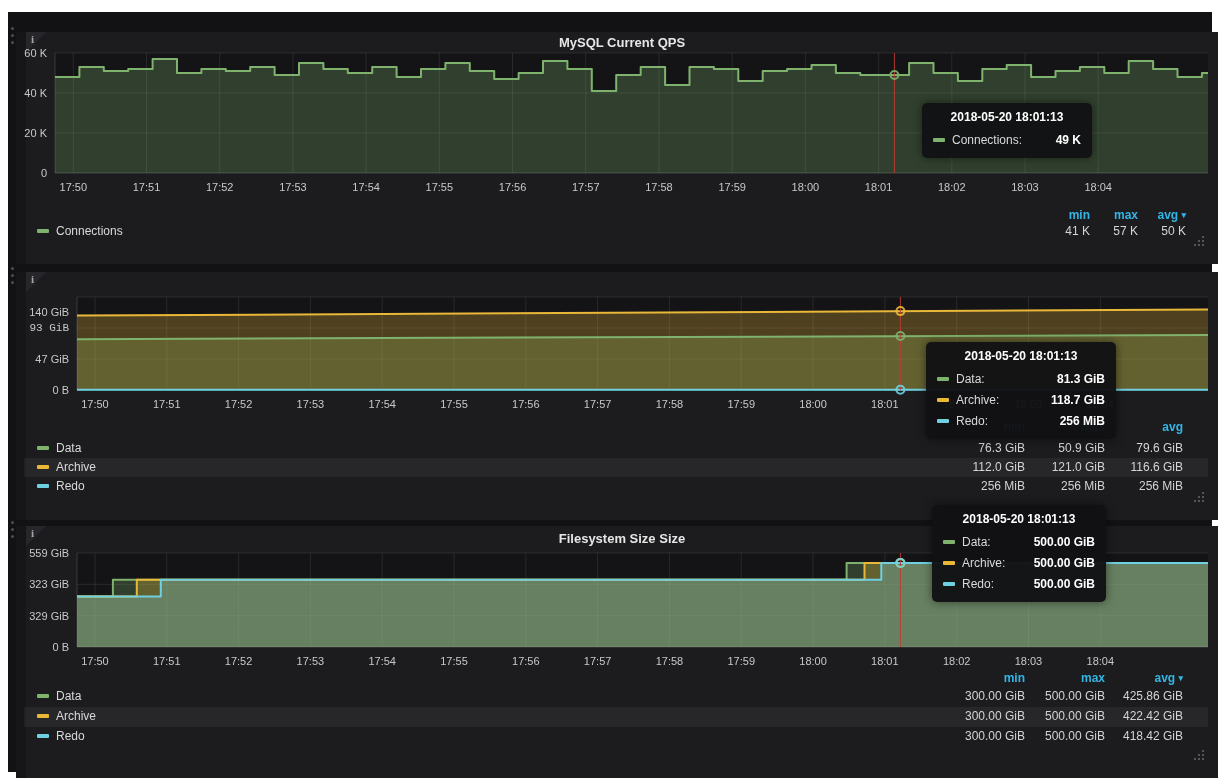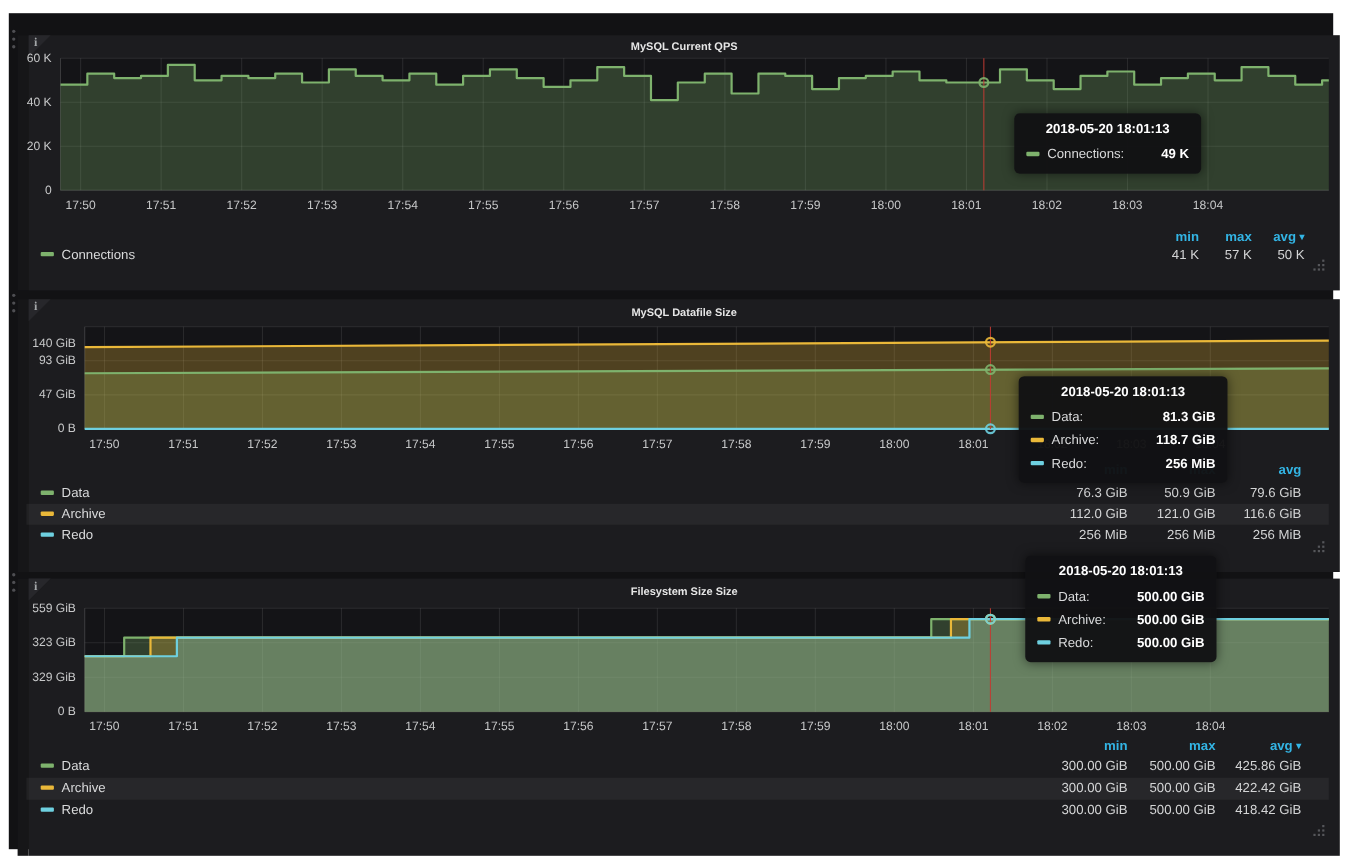--- a/index.html
+++ b/index.html
@@ -5,21 +5,21 @@
   html,body{margin:0;padding:0;background:#ffffff;width:1224px;height:784px;overflow:hidden;
     font-family:"Liberation Sans", sans-serif;}
   #dash{position:absolute;left:8px;top:12px;width:1204px;height:760px;background:#121214;}
   .panel{position:absolute;background:#1c1c1f;}
   .p0{left:18px;top:20px;width:1192px;height:232px;}
   .p1{left:18px;top:260px;width:1192px;height:248px;}
   .p2{left:18px;top:514px;width:1192px;height:252px;}
   .strip{position:absolute;width:10px;background:#161618;}
   .s0{left:8px;top:20px;height:232px;} .s1{left:8px;top:260px;height:248px;} .s2{left:8px;top:514px;height:252px;}
   .dot{position:absolute;width:3px;height:3px;border-radius:50%;background:#4e4e52;}
-  .title{position:absolute;text-align:center;color:#e6e6e6;font-size:10px;font-weight:bold;height:18px;line-height:18px;}
+  .title{position:absolute;text-align:center;color:#e6e6e6;font-size:13px;font-weight:bold;height:18px;line-height:18px;}
   .corner{position:absolute;width:0;height:0;border-top:20px solid #27272b;border-right:20px solid transparent;}
   .info-i{position:absolute;color:#a5a8ab;font-size:11px;font-weight:bold;font-family:"Liberation Serif",serif;}
   .plotbg{position:absolute;background:#141417;}
   svg{position:absolute;overflow:visible;}
   .ytick{position:absolute;color:#c7c8c9;font-size:11px;text-align:right;width:60px;}
   .xtick{position:absolute;color:#c7c8c9;font-size:11px;width:44px;text-align:center;}
   .stat-h{position:absolute;color:#33b5e5;font-size:12px;font-weight:bold;text-align:right;}
   .caret{font-size:9px;vertical-align:1px;}
   .stat-v{position:absolute;color:#d3d4d5;font-size:12px;text-align:right;}
   .rowband{position:absolute;background:rgba(255,255,255,0.05);}
@@ -42,21 +42,20 @@
   <div class="strip s2"></div>
 
   <div class="panel p0">
     <div class="corner" style="left:0;top:0;"></div>
     <div class="info-i" style="left:5px;top:1px;">i</div>
     <div class="title" style="left:0;top:2px;width:1192px;">MySQL Current QPS</div>
   </div>
   <div class="panel p1">
     <div class="corner" style="left:0;top:0;"></div>
     <div class="info-i" style="left:5px;top:1px;">i</div>
-    <div class="title" style="left:0;top:4px;width:1192px;">MySQL Datafile Size</div>
   </div>
   <div class="panel p2">
     <div class="corner" style="left:0;top:0;"></div>
     <div class="info-i" style="left:5px;top:1px;">i</div>
     <div class="title" style="left:0;top:4px;width:1192px;">Filesystem Size Size</div>
   </div>
 </div>
 <div id="overlay" style="position:absolute;left:0;top:0;width:1224px;height:784px;pointer-events:none;">
     <div class="plotbg" style="left: 55px; top: 53px; width: 1153px; height: 120px;"></div>
     <svg width="1153" height="120" style="position: absolute; left: 55px; top: 53px; overflow: visible;">
@@ -157,21 +156,21 @@
       <path d="M0.0 92.8 L1131.0 92.8 L1131 92.8 L1131 93 L0 93 Z" fill="#6ed0e0" fill-opacity="0.28" stroke="none"></path>
       <path d="M0.0 42.3 L1131.0 37.9 L1131 37.9" fill="none" stroke="#7eb26d" stroke-width="2" stroke-linejoin="round"></path>
       <path d="M0.0 18.6 L1131.0 12.6 L1131 12.6" fill="none" stroke="#eab839" stroke-width="2" stroke-linejoin="round"></path>
       <path d="M0.0 92.8 L1131.0 92.8 L1131 92.8" fill="none" stroke="#6ed0e0" stroke-width="2" stroke-linejoin="round"></path>
       <line x1="823.4" y1="0" x2="823.4" y2="93" stroke="#c23b33" stroke-width="1" opacity="0.9"></line>
       <circle cx="823.4" cy="39.0" r="4" fill="none" stroke="#7eb26d" stroke-width="2" opacity="0.9"></circle>
       <circle cx="823.4" cy="14.1" r="4" fill="none" stroke="#eab839" stroke-width="2" opacity="0.9"></circle>
       <circle cx="823.4" cy="92.8" r="4" fill="none" stroke="#6ed0e0" stroke-width="2" opacity="0.9"></circle>
     </svg>
     <div class="ytick" style="left: 9px; top: 306px;">140 GiB</div>
-    <div class="ytick" style="left: 9px; top: 322.002px;">93 GiB</div>
+    <div class="ytick" style="left: 9px; top: 322.002px; font-family: Liberation Mono, monospace;">93 GiB</div>
     <div class="ytick" style="left: 9px; top: 352.998px;">47 GiB</div>
     <div class="ytick" style="left: 9px; top: 384px;">0 B</div>
     <div class="xtick" style="left: 72.9524px; top: 398px;">17:50</div>
     <div class="xtick" style="left: 144.762px; top: 398px;">17:51</div>
     <div class="xtick" style="left: 216.571px; top: 398px;">17:52</div>
     <div class="xtick" style="left: 288.381px; top: 398px;">17:53</div>
     <div class="xtick" style="left: 360.19px; top: 398px;">17:54</div>
     <div class="xtick" style="left: 432px; top: 398px;">17:55</div>
     <div class="xtick" style="left: 503.81px; top: 398px;">17:56</div>
     <div class="xtick" style="left: 575.619px; top: 398px;">17:57</div>

